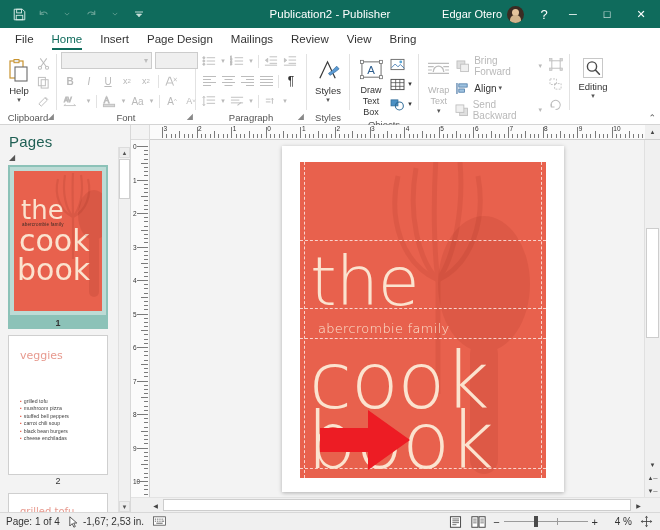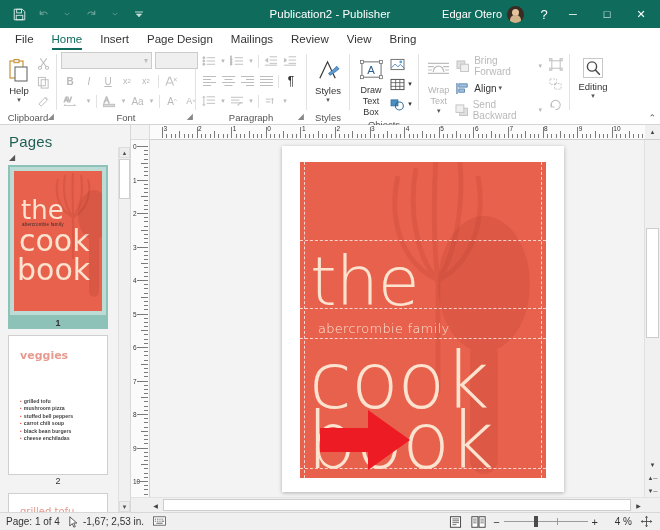--- a/index.html
+++ b/index.html
@@ -66,21 +66,21 @@
   .thumb-wrap.sel .thumb-card{border:2px solid #8cc2b8;background:#bcdbd5;padding:4px;}
   .thumb-num{text-align:center;font-size:9px;color:#333;line-height:12px;}
   .thumb-wrap.sel .thumb-num{background:#8cc2b8;font-weight:bold;}
   .cover-mini{background:#e8614d;height:140px;position:relative;overflow:hidden;display:flex;flex-direction:column;justify-content:center;}
   .cover-mini .ct{font-family:"DejaVu Sans",sans-serif;color:#fbe3cf;line-height:.95;}
   .mini-the{font-size:26px;padding-left:7px;}
   .mini-sub{font-size:4.5px;color:#3a2a25;padding-left:8px;letter-spacing:.2px;}
   .mini-cook{font-size:30px;padding-left:5px;}
   .mini-book{font-size:30px;padding-left:3px;}
 
-  .veg-mini{height:128px;background:#fff;position:relative;padding:8px 6px;box-sizing:border-box;font-weight:bold;}
+  .veg-mini{height:128px;background:#fff;position:relative;padding:8px 6px;box-sizing:border-box;}
   .veg-title{color:#e79a8f;font-size:11px;font-family:"DejaVu Sans",sans-serif;}
   .veg-list{margin-top:36px;}
   .veg-item{font-size:5.2px;color:#444;line-height:7.4px;white-space:nowrap;}
   .veg-item:before{content:"\25AA";color:#e8614d;margin-right:2px;font-size:5px;}
 
   .gt-mini{height:60px;background:#fff;padding:7px 6px;box-sizing:border-box;}
   .gt-title{color:#e79a8f;font-size:10px;font-family:"DejaVu Sans",sans-serif;}
 
   .pane-scroll{position:absolute;right:0;top:22px;bottom:0;width:11px;background:#f0f0f0;border-left:1px solid #e0e0e0;}
   .pane-scroll .sb-up,.pane-scroll .sb-dn{height:11px;display:flex;align-items:center;justify-content:center;font-size:6px;color:#555;background:#ededed;border:1px solid #dcdcdc;box-sizing:border-box;}

